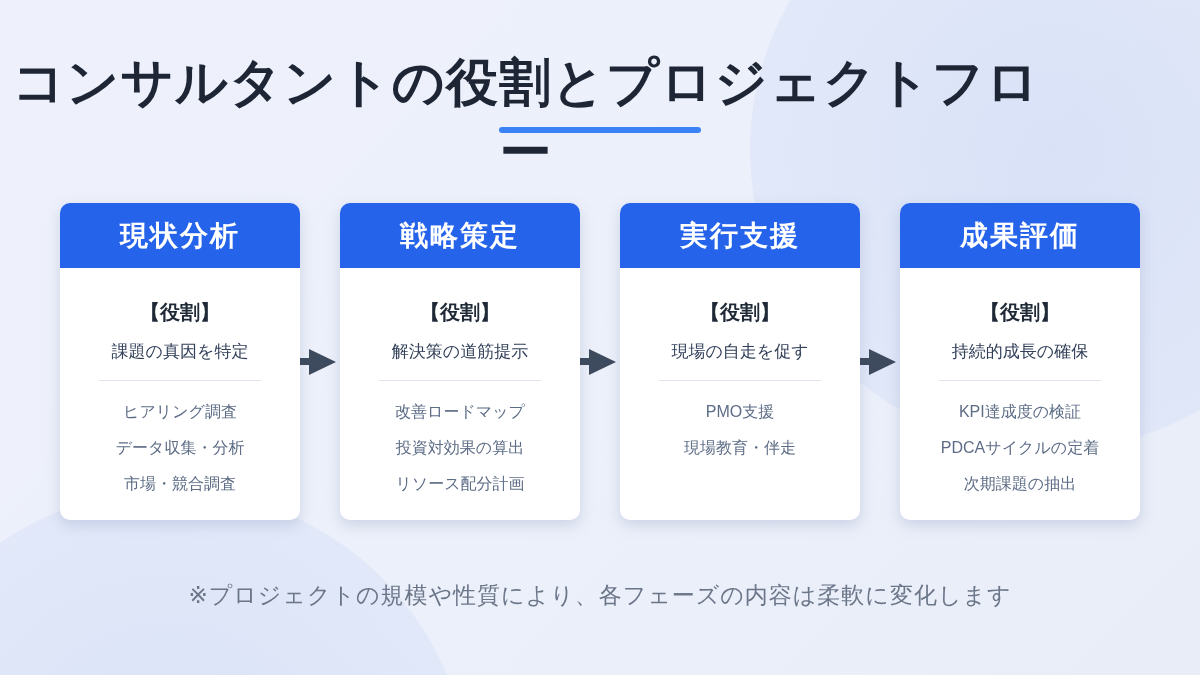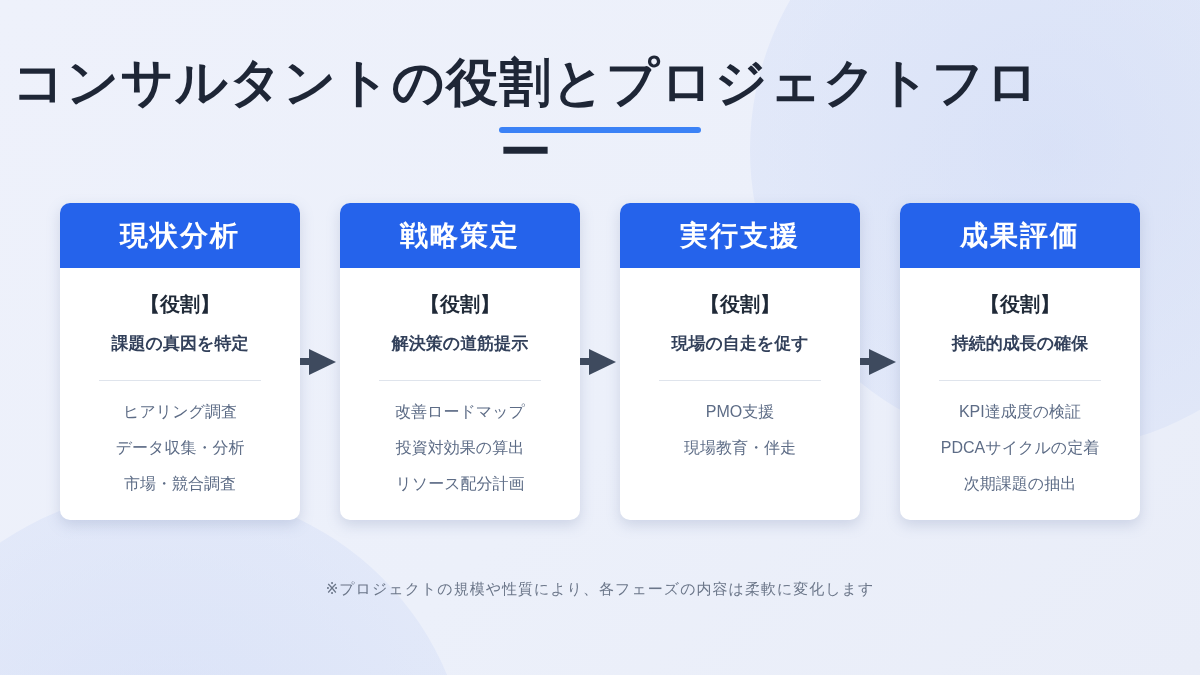--- a/index.html
+++ b/index.html
@@ -62,36 +62,35 @@
     color: #ffffff;
     font-size: 28px;
     font-weight: 700;
     letter-spacing: 2px;
     display: flex;
     align-items: center;
     justify-content: center;
   }
   .card-body {
     flex: 1;
-    padding-top: 24px;
+    padding-top: 32px;
     text-align: center;
   }
   .role-label {
     font-size: 20px;
     line-height: 24px;
     font-weight: 700;
     color: #1f2937;
     margin-bottom: 16px;
   }
   .role-desc {
     font-size: 17px;
     line-height: 24px;
     color: #32405a;
-    margin-bottom: 24px;
-    font-weight: bold;
+    margin-bottom: 16px;
   }
   .divider {
     width: 162px; height: 1px;
     margin: 0 auto 16px auto;
     background: #dfe4ec;
   }
   .items {
     list-style: none;
     margin: 0; padding: 0;
   }
@@ -117,21 +116,21 @@
     width: 0; height: 0;
     border-top: 13px solid transparent;
     border-bottom: 13px solid transparent;
     border-left: 27px solid #3e4a5e;
   }
 
   .footnote {
     position: absolute;
     top: 580px; left: 0; width: 1200px;
     text-align: center;
-    font-size: 15px;
+    font-size: 23px;
     letter-spacing: 1px;
     color: #6b7689;
   }
 </style>
 </head>
 <body>
 
 <div class="canvas">
   <div class="bg-circle tr"></div>
   <div class="bg-circle bl"></div>

